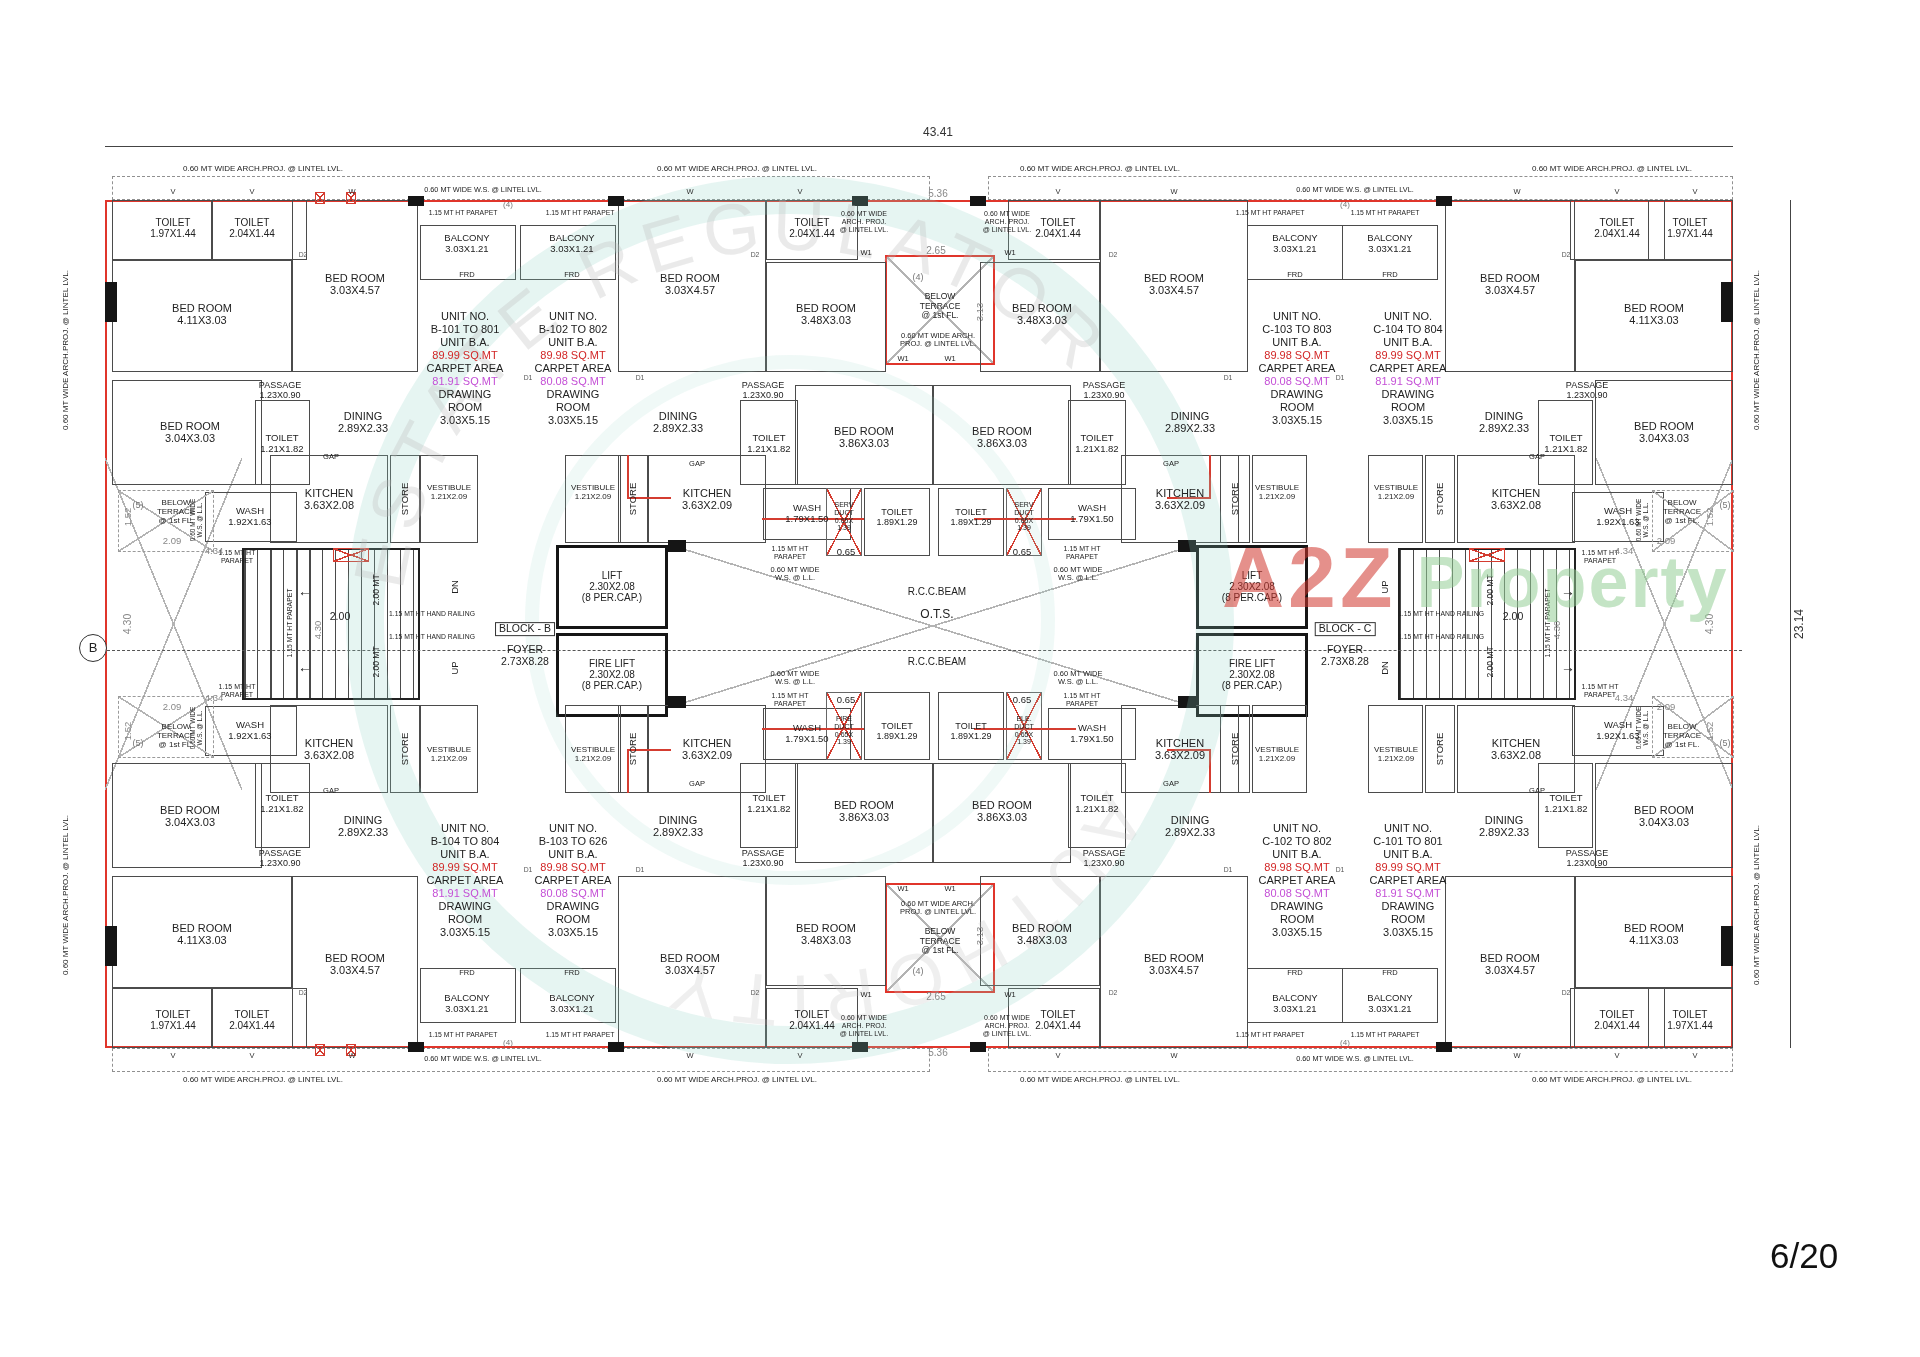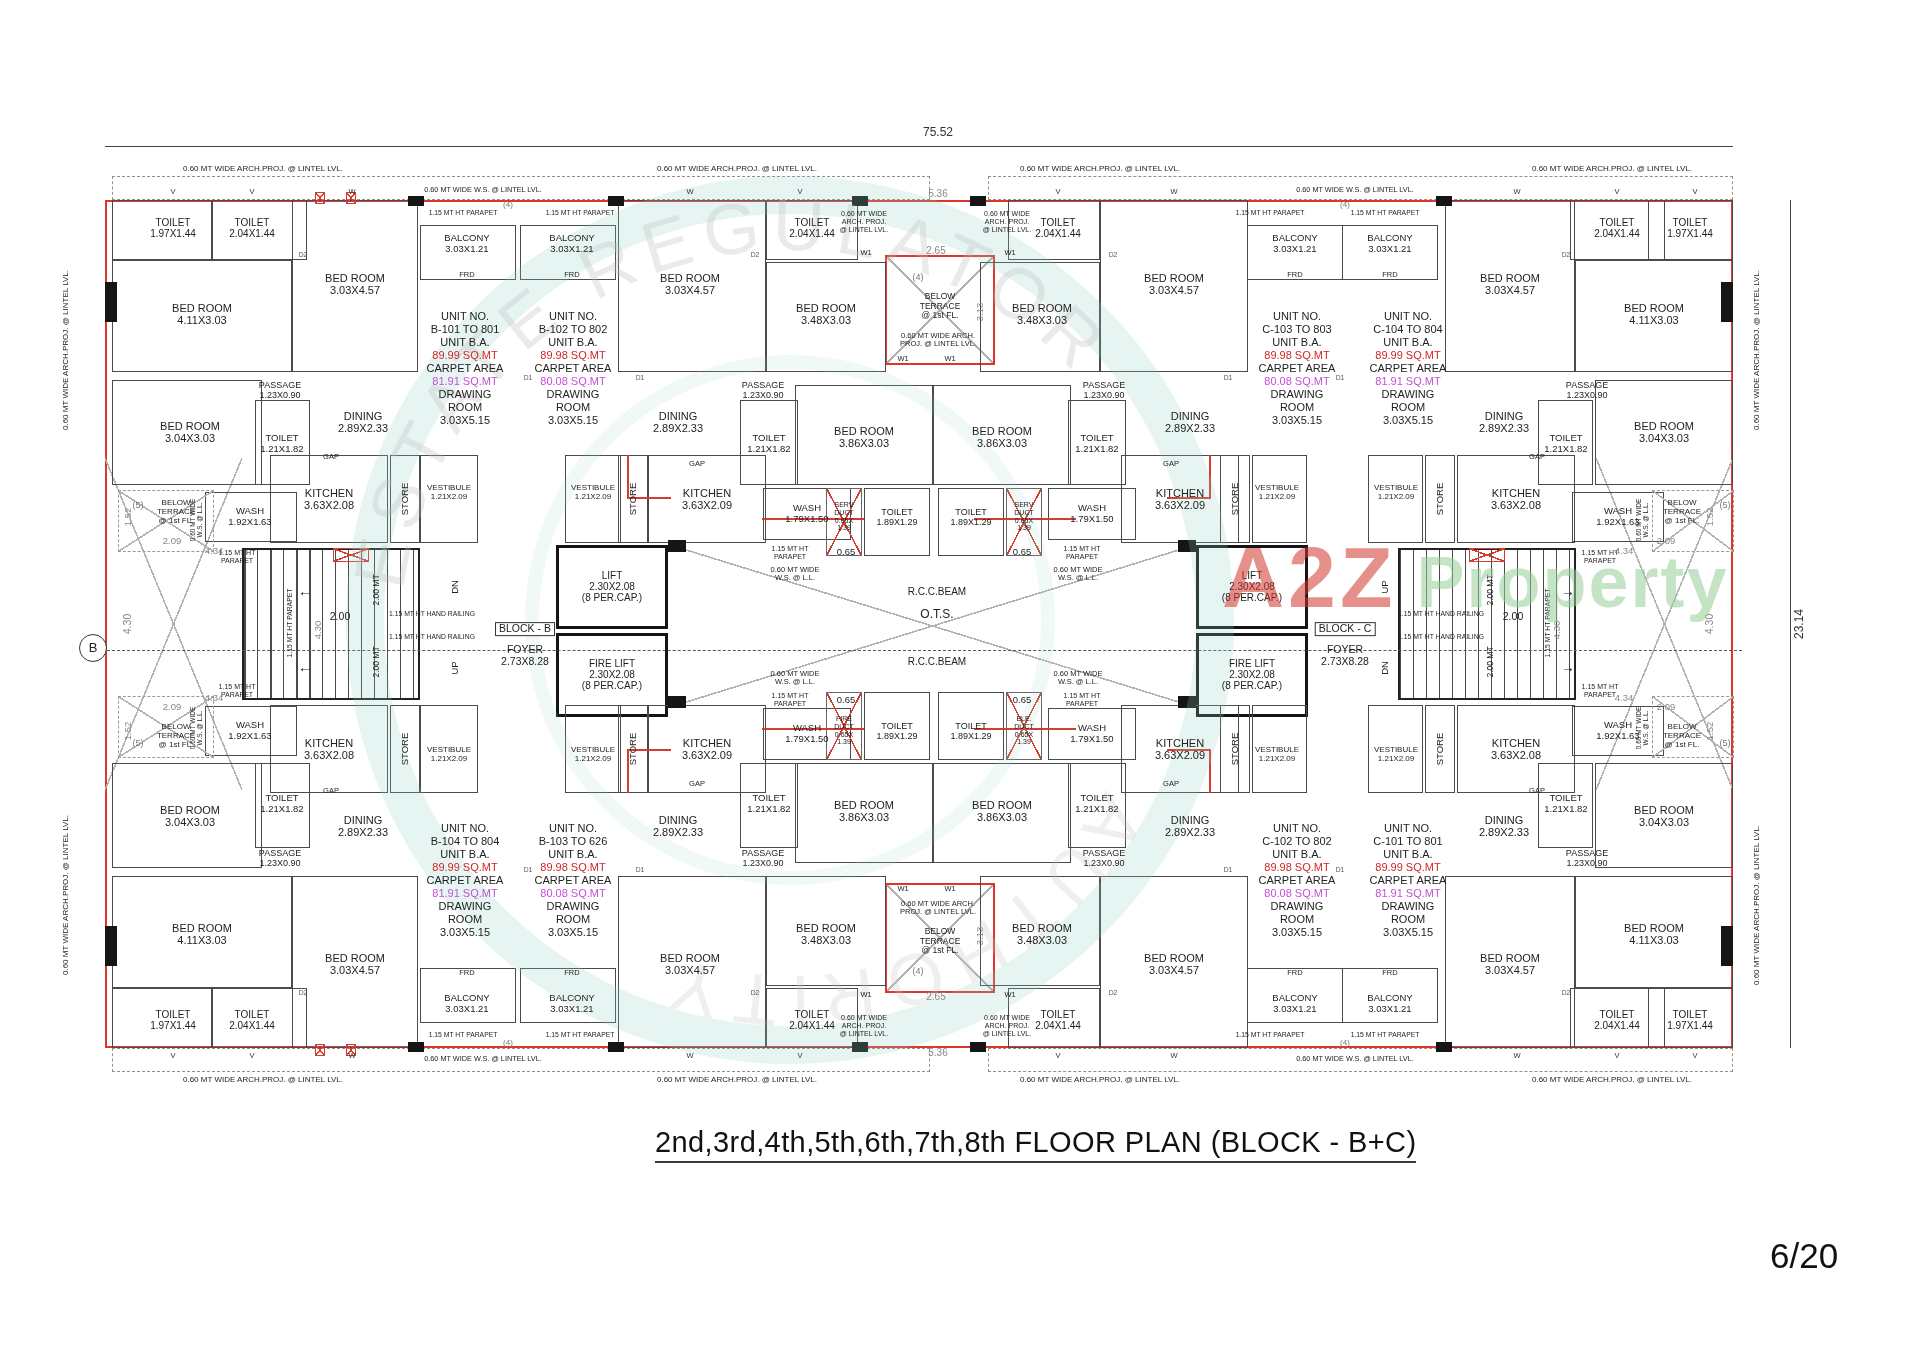--- a/index.html
+++ b/index.html
@@ -60,21 +60,20 @@
   </svg>
 
 
   <div class="wm-logo" style="left:1222px;top:528px;">
     <span class="a2z">A2Z</span><span class="prop">Property</span>
   </div>
 
   <div class="bubble">B</div>
 
   <div class="title-block">
-    <span class="tl-wrap"><span class="tl">2nd,3rd,4th,5th,6th,7th,8th FLOOR PLAN (BLOCK - B+C)</span></span>
   </div>
 
   <div class="page-num">6/20</div>
 
 <div class="bx red" style="left: 105px; top: 200px; width: 1628px; height: 848px;"></div>
     <div class="bx redx xl" style="left: 885px; top: 255px; width: 110px; height: 110px;"></div>
     <div class="bx redx xl" style="left: 885px; top: 883px; width: 110px; height: 110px;"></div>
     <div class="bx dash" style="left: 112px; top: 176px; width: 818px; height: 24px;"></div>
     <div class="bx dash" style="left: 988px; top: 176px; width: 745px; height: 24px;"></div>
     <div class="bx dash" style="left: 112px; top: 1048px; width: 818px; height: 24px;"></div>
@@ -1310,21 +1309,21 @@
     <div class="lb" style="left: 640px; top: 870px; font-size: 6.8px; color: rgb(85, 85, 85); transform: translate(-50%, -50%) rotate(0deg);">
       <div>D1</div>
     </div>
     <div class="lb" style="left: 1228px; top: 870px; font-size: 6.8px; color: rgb(85, 85, 85); transform: translate(-50%, -50%) rotate(0deg);">
       <div>D1</div>
     </div>
     <div class="lb" style="left: 1340px; top: 870px; font-size: 6.8px; color: rgb(85, 85, 85); transform: translate(-50%, -50%) rotate(0deg);">
       <div>D1</div>
     </div>
     <div class="lb" style="left: 938px; top: 133px; font-size: 12px; color: rgb(51, 51, 51); transform: translate(-50%, -50%) rotate(0deg);">
-      <div>75.52</div>
+      <div>43.41</div>
     </div>
     <div class="lb" style="left: 1800px; top: 624px; font-size: 12px; color: rgb(51, 51, 51); transform: translate(-50%, -50%) rotate(-90deg);">
       <div>23.14</div>
     </div>
     <div class="lb" style="left: 66px; top: 350px; font-size: 8px; transform: translate(-50%, -50%) rotate(-90deg);">
       <div>0.60 MT WIDE ARCH.PROJ. @ LINTEL LVL.</div>
     </div>
     <div class="lb" style="left: 66px; top: 895px; font-size: 8px; transform: translate(-50%, -50%) rotate(-90deg);">
       <div>0.60 MT WIDE ARCH.PROJ. @ LINTEL LVL.</div>
     </div>

